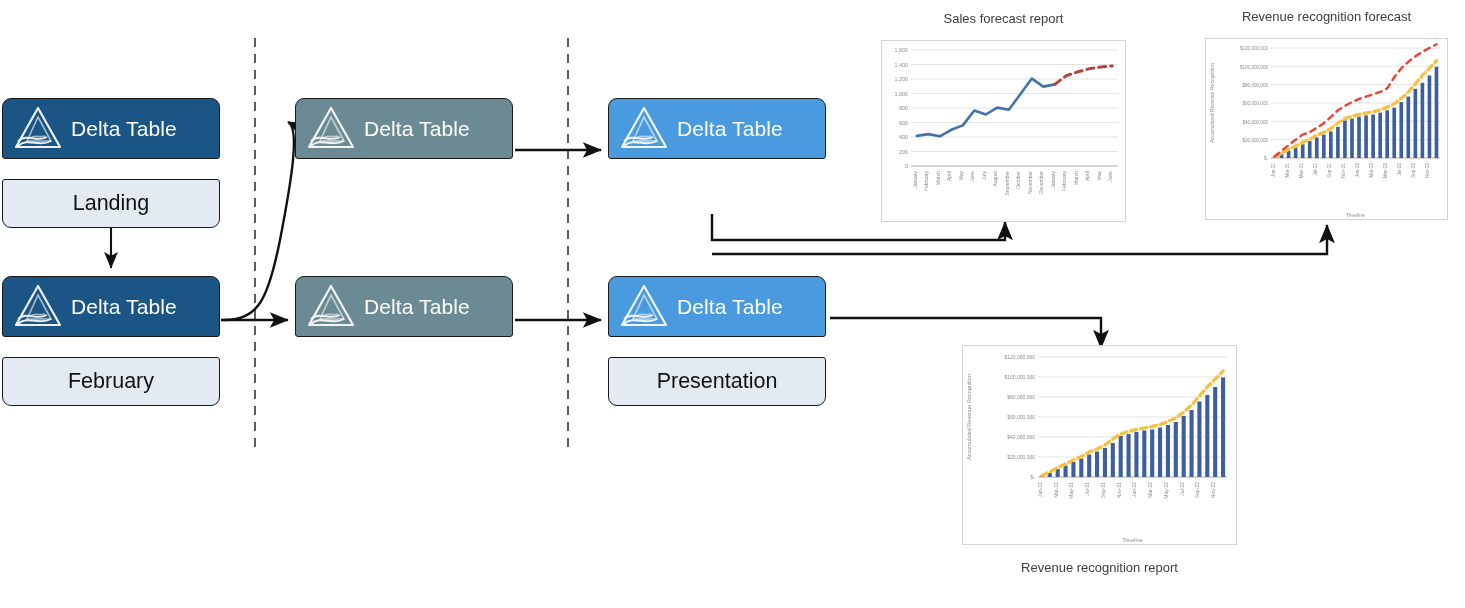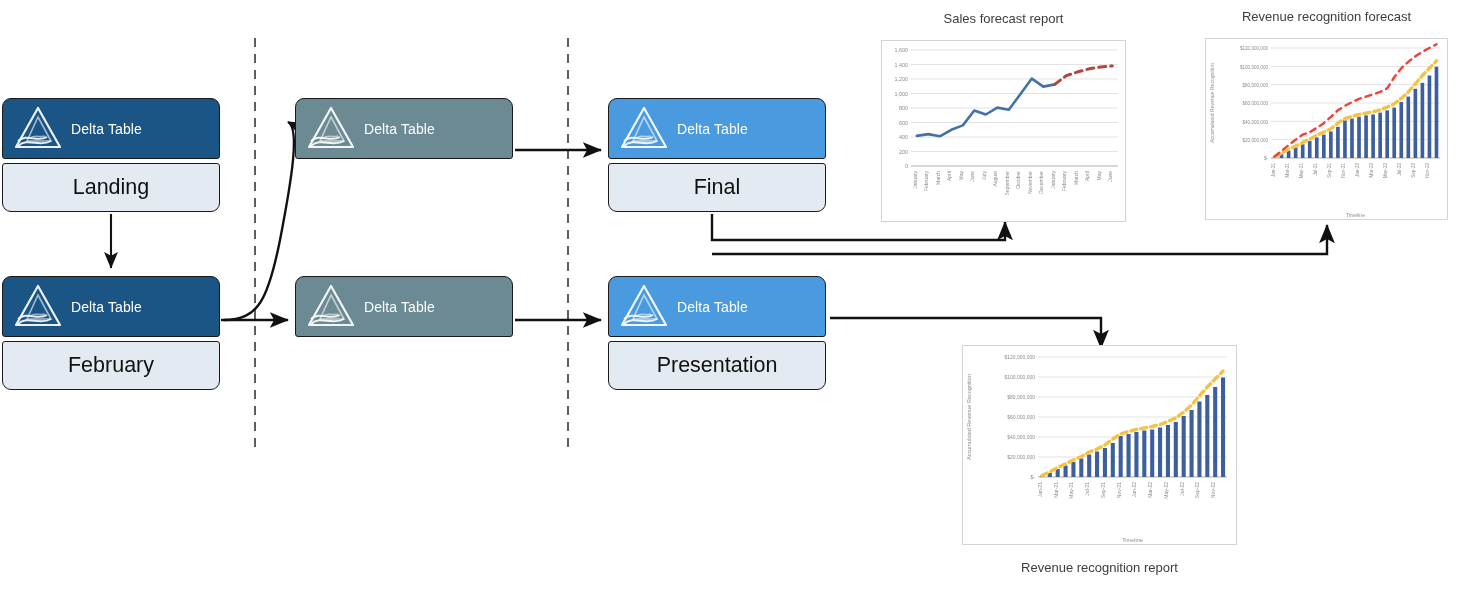--- a/index.html
+++ b/index.html
@@ -12,24 +12,24 @@
   
   .node{position:absolute;width:218px;}
   .node .head{
     position:relative;height:61px;border-radius:9px 9px 3px 3px;
     border:1.4px solid #1a1a1a;box-sizing:border-box;
     display:flex;align-items:center;overflow:hidden;
   }
   .node .head .logo{position:absolute;left:8px;top:4px;width:54px;height:52px;}
   .node .head .ttl{
     position:absolute;left:68px;top:50%;transform:translateY(-50%);
-    color:#ffffff;font-size:14px;letter-spacing:.1px;white-space:nowrap;
+    color:#ffffff;font-size:21px;letter-spacing:.1px;white-space:nowrap;
   }
   .node .lbl{
-    position:relative;margin-top:4px;height:49px;
+    position:relative;margin-top:20px;height:49px;
     background:#e4eaf2;border:1.4px solid #1a1a1a;border-radius:3px 3px 9px 9px;
     box-sizing:border-box;display:flex;align-items:center;justify-content:center;
     color:#111111;font-size:21.5px;white-space:nowrap;
   }
   .n-landing   .head{background:#1b5585;}
   .n-ingestion .head{background:#1b5585;}
   .n-curation  .head{background:#6b8a93;}
   .n-warehouse .head{background:#6b8a93;}
   .n-final     .head{background:#4a9ae0;}
   .n-present   .head{background:#4a9ae0;}
@@ -149,21 +149,20 @@
         <svg viewBox="0 0 54 52" width="54" height="52">
           <path d="M27 5 L49 44 L5 44 Z" fill="none" stroke="#ffffff" stroke-width="2.2" stroke-linejoin="round" opacity=".92"></path>
           <path d="M27 14 L40 38 L16 38 Z" fill="none" stroke="#ffffff" stroke-width="1.6" opacity=".6"></path>
           <path d="M7 38 C16 30 26 40 36 34" fill="none" stroke="#ffffff" stroke-width="2" opacity=".9"></path>
           <path d="M7 43 C17 34 28 45 40 38" fill="none" stroke="#ffffff" stroke-width="2" opacity=".9"></path>
           <path d="M19 35 C24 31 30 35 34 33" fill="none" stroke="#ffffff" stroke-width="1.4" opacity=".55"></path>
         </svg>
       </span>
       <span class="ttl">Delta Table</span>
     </div>
-    <div class="lbl">Final</div>
   </div>
 
   <div class="node n-present" style="left:608px;top:276px;">
     <div class="head">
       <span class="logo">
         <svg viewBox="0 0 54 52" width="54" height="52">
           <path d="M27 5 L49 44 L5 44 Z" fill="none" stroke="#ffffff" stroke-width="2.2" stroke-linejoin="round" opacity=".92"></path>
           <path d="M27 14 L40 38 L16 38 Z" fill="none" stroke="#ffffff" stroke-width="1.6" opacity=".6"></path>
           <path d="M7 38 C16 30 26 40 36 34" fill="none" stroke="#ffffff" stroke-width="2" opacity=".9"></path>
           <path d="M7 43 C17 34 28 45 40 38" fill="none" stroke="#ffffff" stroke-width="2" opacity=".9"></path>

